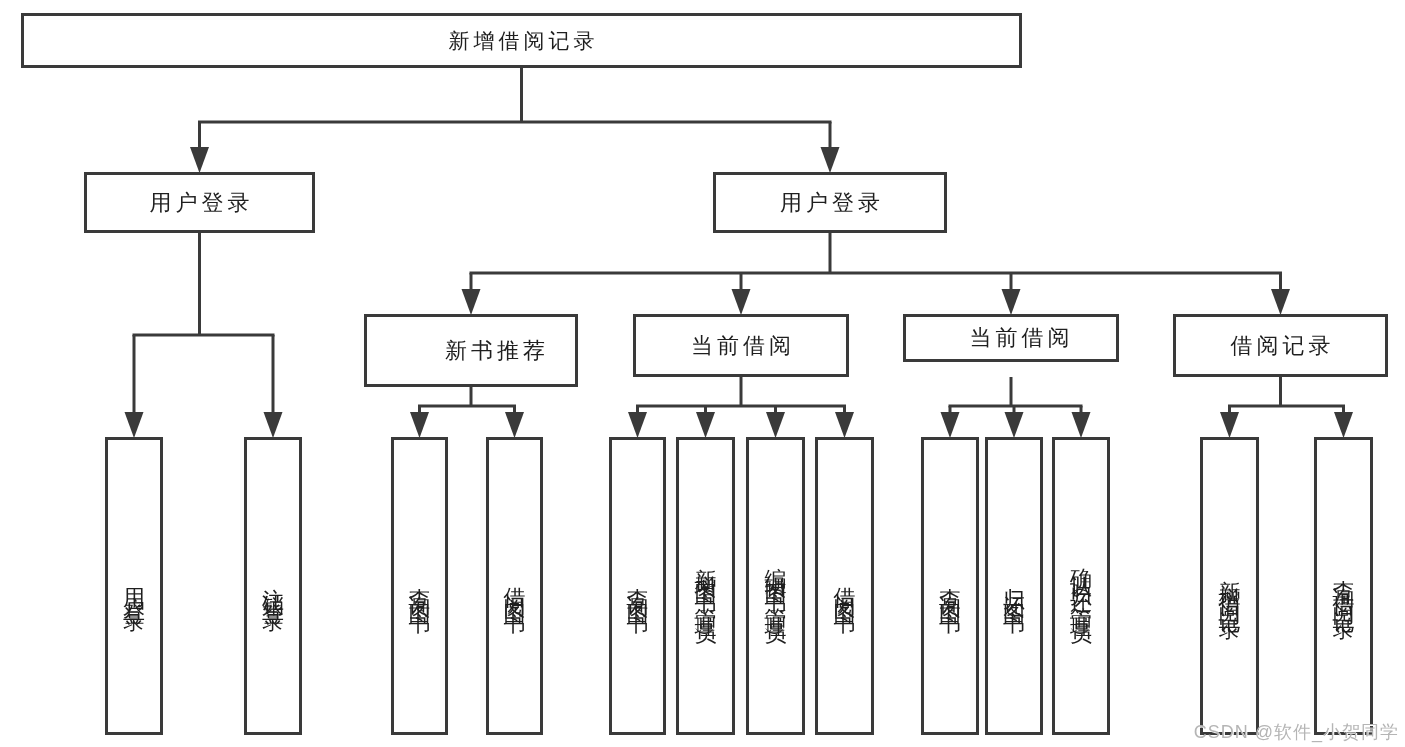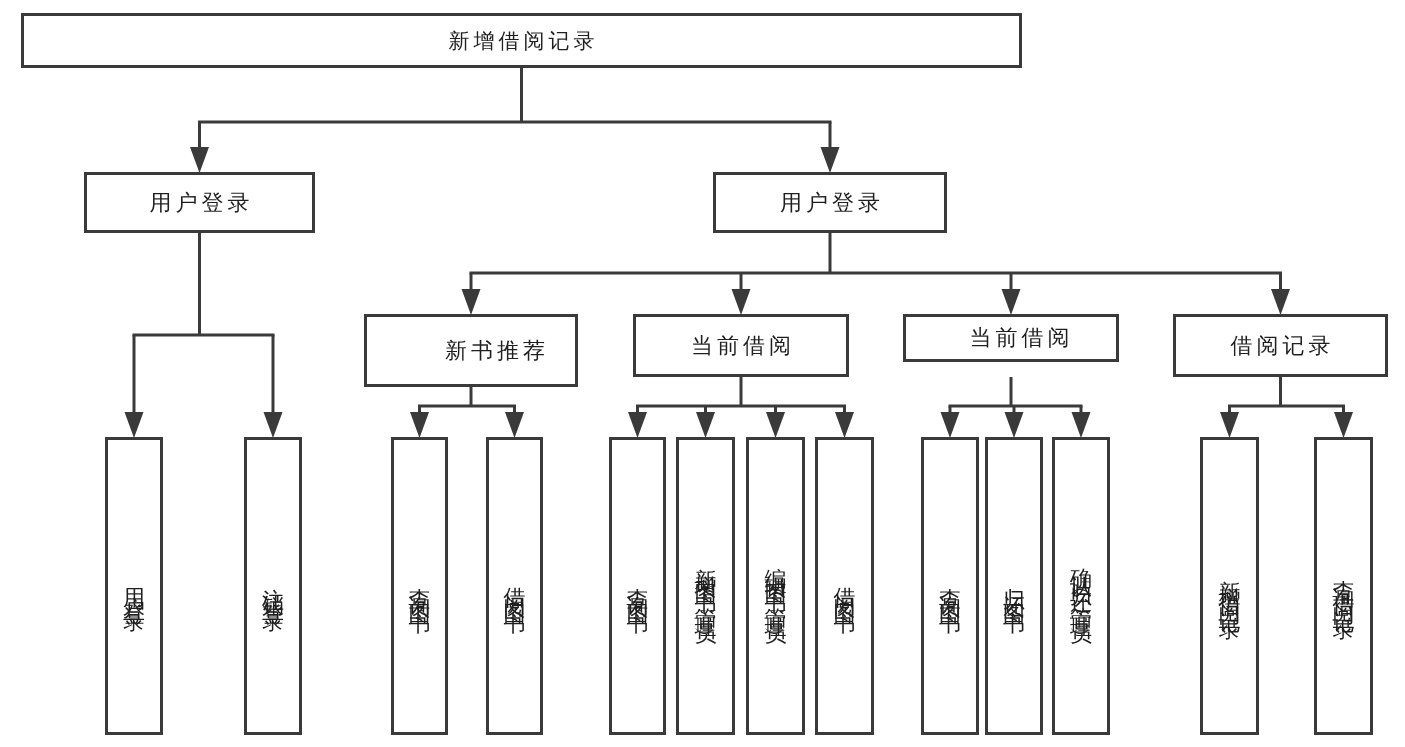--- a/index.html
+++ b/index.html
@@ -174,13 +174,14 @@
       <div class="node v" style="left: 1052px; top: 437px; width: 58px; height: 298px;">
         <span class="lbl">确认归还（管理员）</span>
       </div>
       <div class="node v" style="left: 1200px; top: 437px; width: 59px; height: 298px;">
         <span class="lbl">新增借阅记录</span>
       </div>
       <div class="node v" style="left: 1314px; top: 437px; width: 59px; height: 298px;">
         <span class="lbl">查询借阅记录</span>
       </div>
     </div>
+  <div class="watermark">CSDN @软件_小贺同学</div>
 </div>
 
 </body></html>

